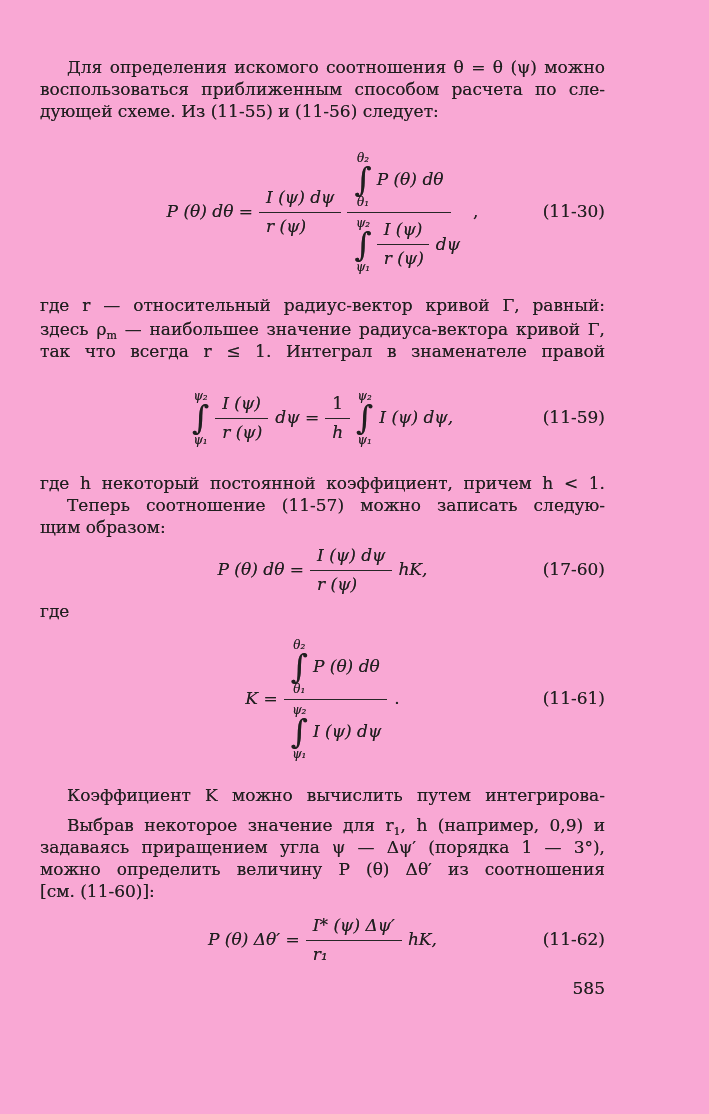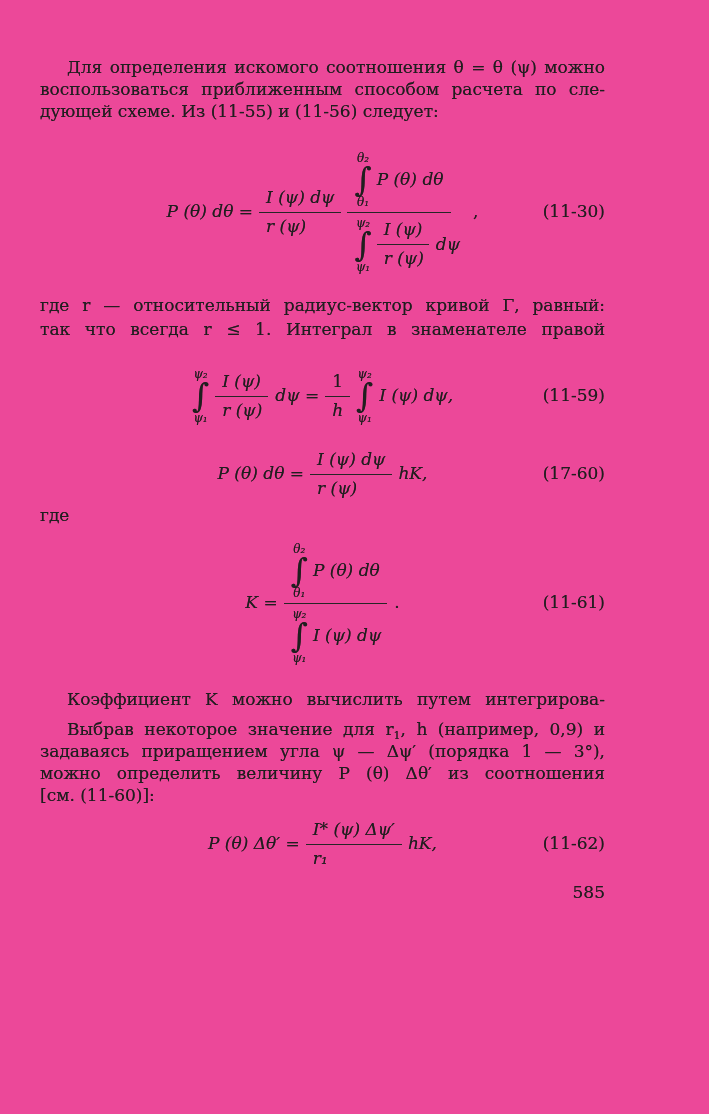--- a/index.html
+++ b/index.html
@@ -1,21 +1,21 @@
 <!DOCTYPE html>
 <html lang="ru"><head>
 <meta charset="utf-8">
 <style>
   html, body { margin: 0; padding: 0; background: #e8e8e8; }
   .page {
     position: relative;
     width: 709px;
     height: 1114px;
     box-sizing: border-box;
-    background: #ec4899;
+    background: #f9a8d4;
     color: #1f1f1f;
     font-family: "DejaVu Serif", "Liberation Serif", serif;
     font-size: 17px;
     padding: 56px 104px 20px 40px;
     overflow: hidden;
     text-shadow: 0 0 0.45px rgba(10,10,10,0.6);
   }
   
   .ln {
     line-height: 22px;
@@ -116,20 +116,21 @@
     </span>
     <span class="eqnum">(11-30)</span>
   </div>
 
   <div id="p2">
     <div class="ln">где r — относительный радиус-вектор кривой Γ, равный:</div>
   </div>
 
 
   <div id="p3">
+    <div class="ln"><span>здесь ρ</span><sub>m</sub><span> — наибольшее значение радиуса-вектора кривой Γ,</span></div>
     <div class="ln">так что всегда r ≤ 1. Интеграл в знаменателе правой</div>
   </div>
 
   <div id="eq59" class="eq">
     <span class="eqrow">
       <span class="ig">
         <span class="lim">ψ₂</span>
         <span class="isg">∫</span>
         <span class="lim">ψ₁</span>
       </span>
@@ -145,20 +146,25 @@
       <span class="ig">
         <span class="lim">ψ₂</span>
         <span class="isg">∫</span>
         <span class="lim">ψ₁</span>
       </span>
       <span class="m">I (ψ) dψ,</span>
     </span>
     <span class="eqnum">(11-59)</span>
   </div>
 
+  <div id="p4">
+    <div class="ln">где h некоторый постоянной коэффициент, причем h &lt; 1.</div>
+    <div class="ln ind">Теперь соотношение (11-57) можно записать следую-</div>
+    <div class="ln last">щим образом:</div>
+  </div>
 
   <div id="eq60" class="eq">
     <span class="eqrow">
       <span class="m">P (θ) dθ =</span>
       <span class="fr">
         <span class="fn m">I (ψ) dψ</span>
         <span class="fd m">r (ψ)</span>
       </span>
       <span class="m">hK,</span>
     </span>

